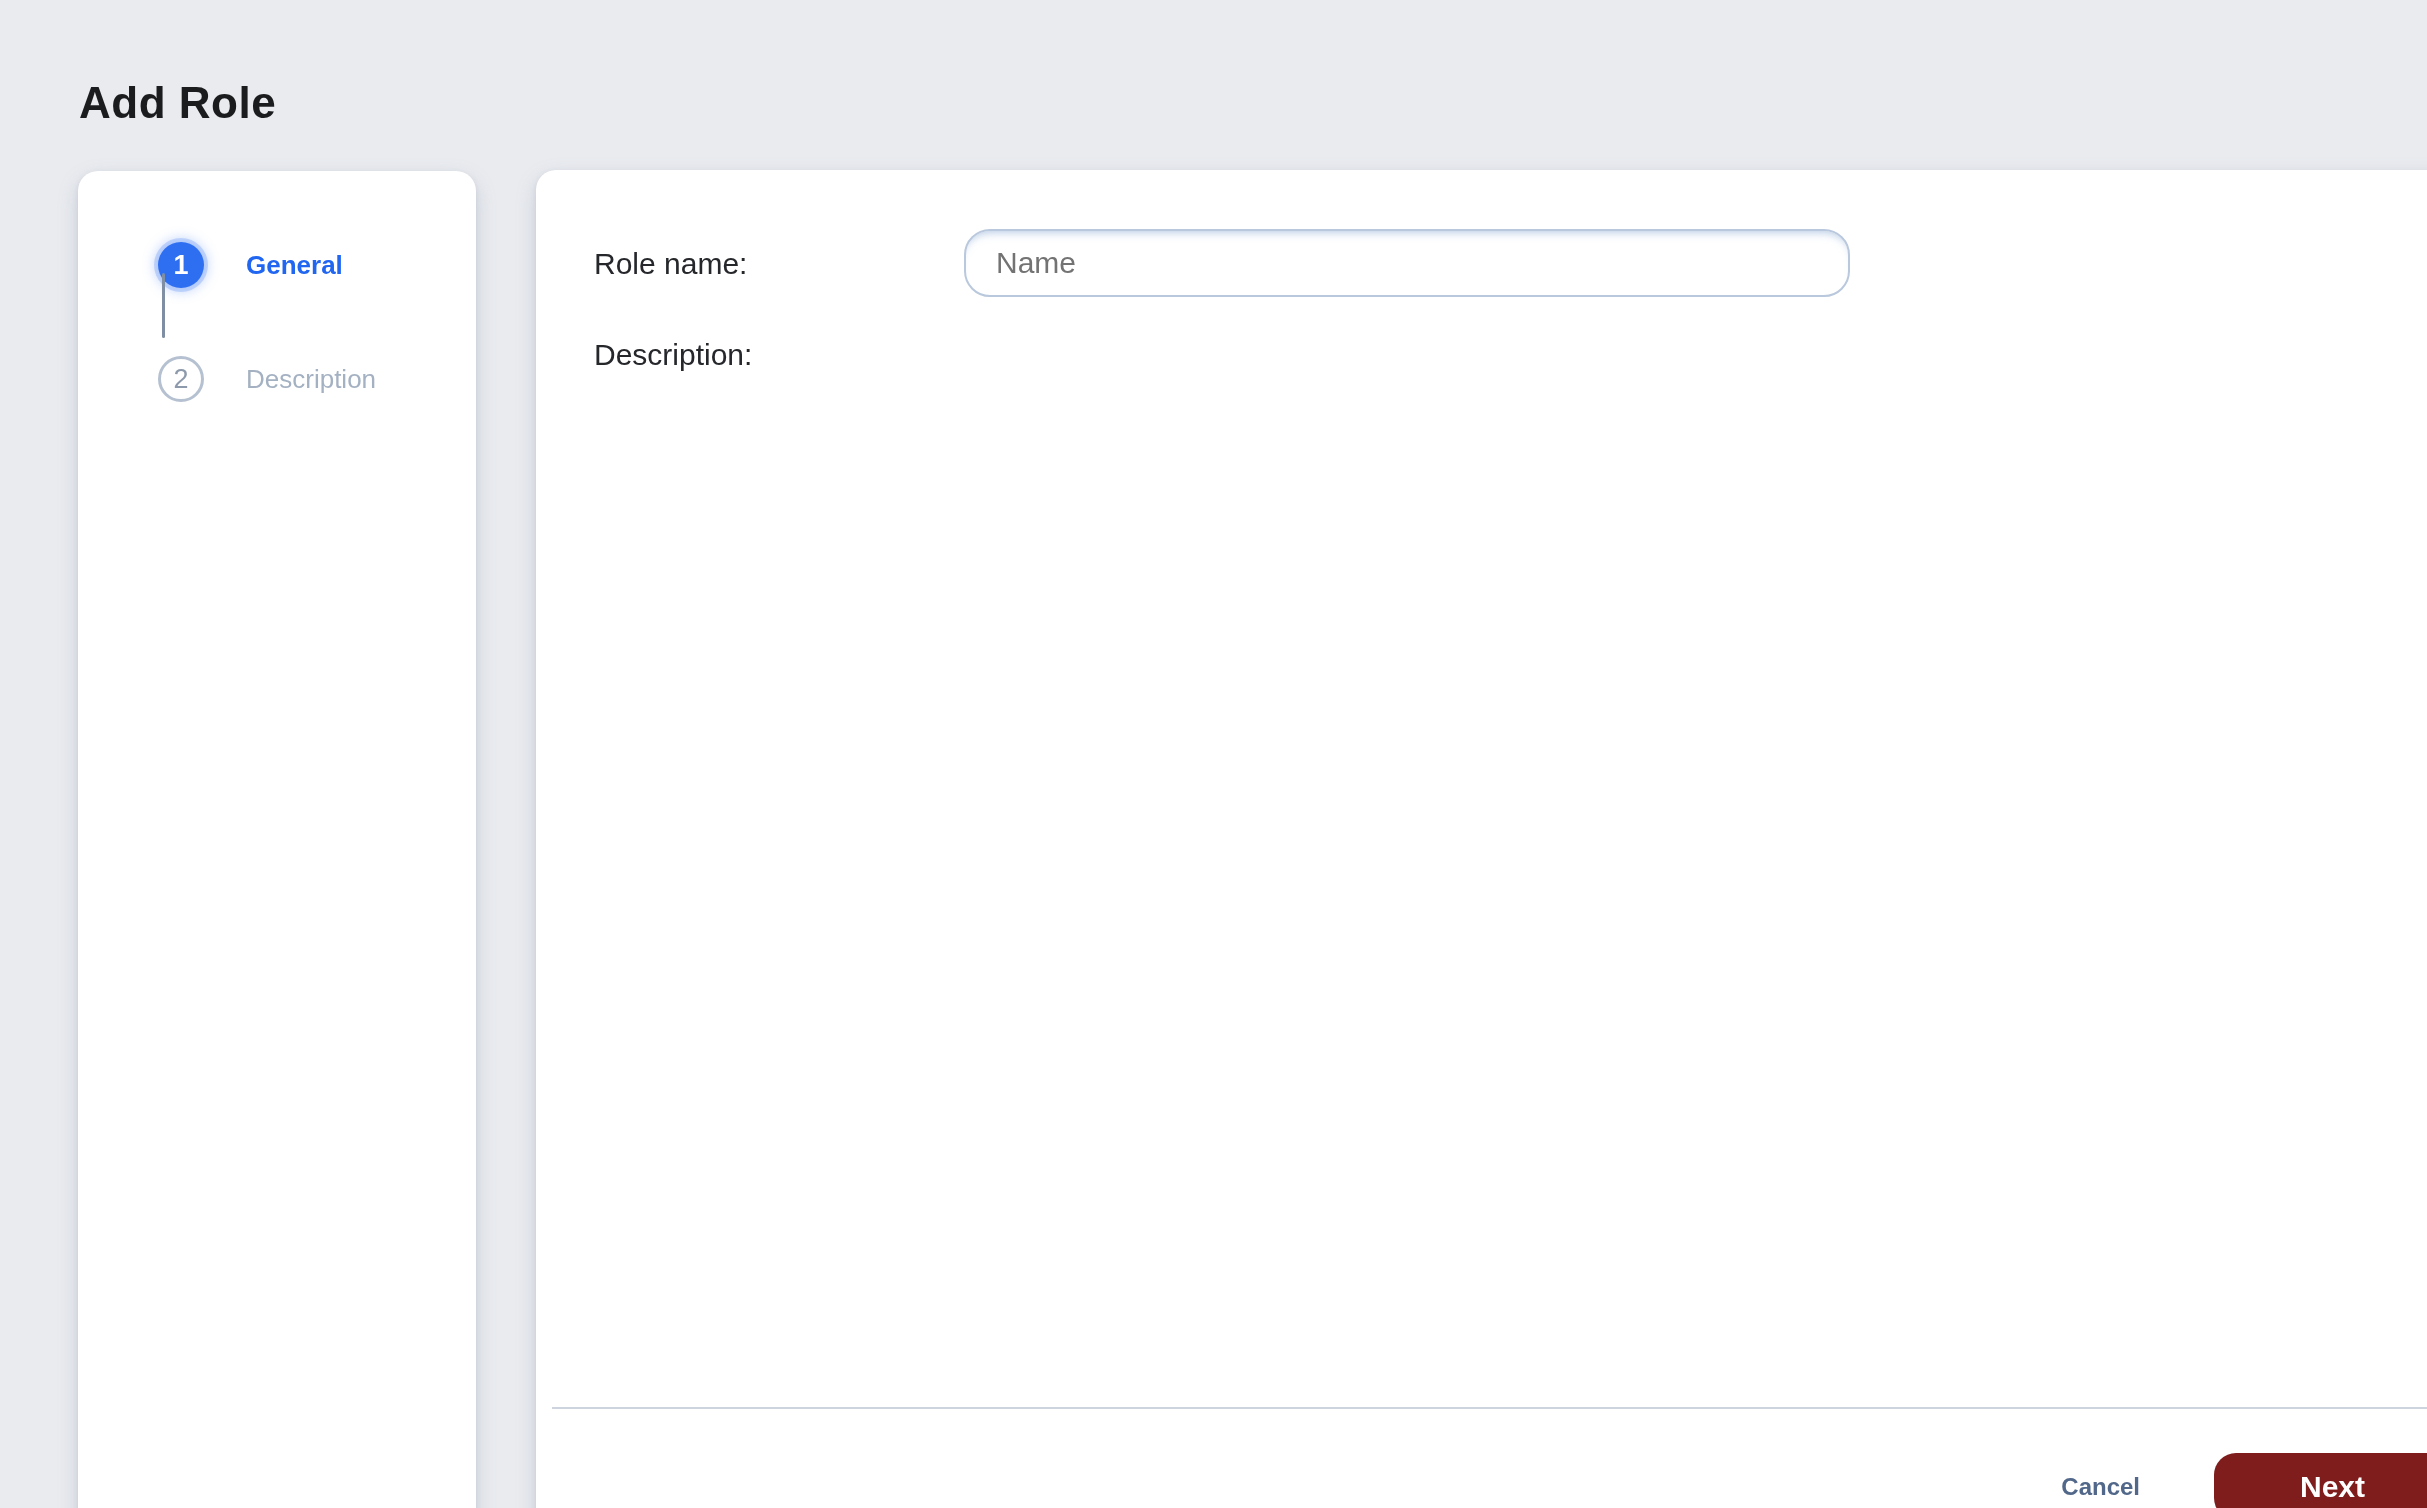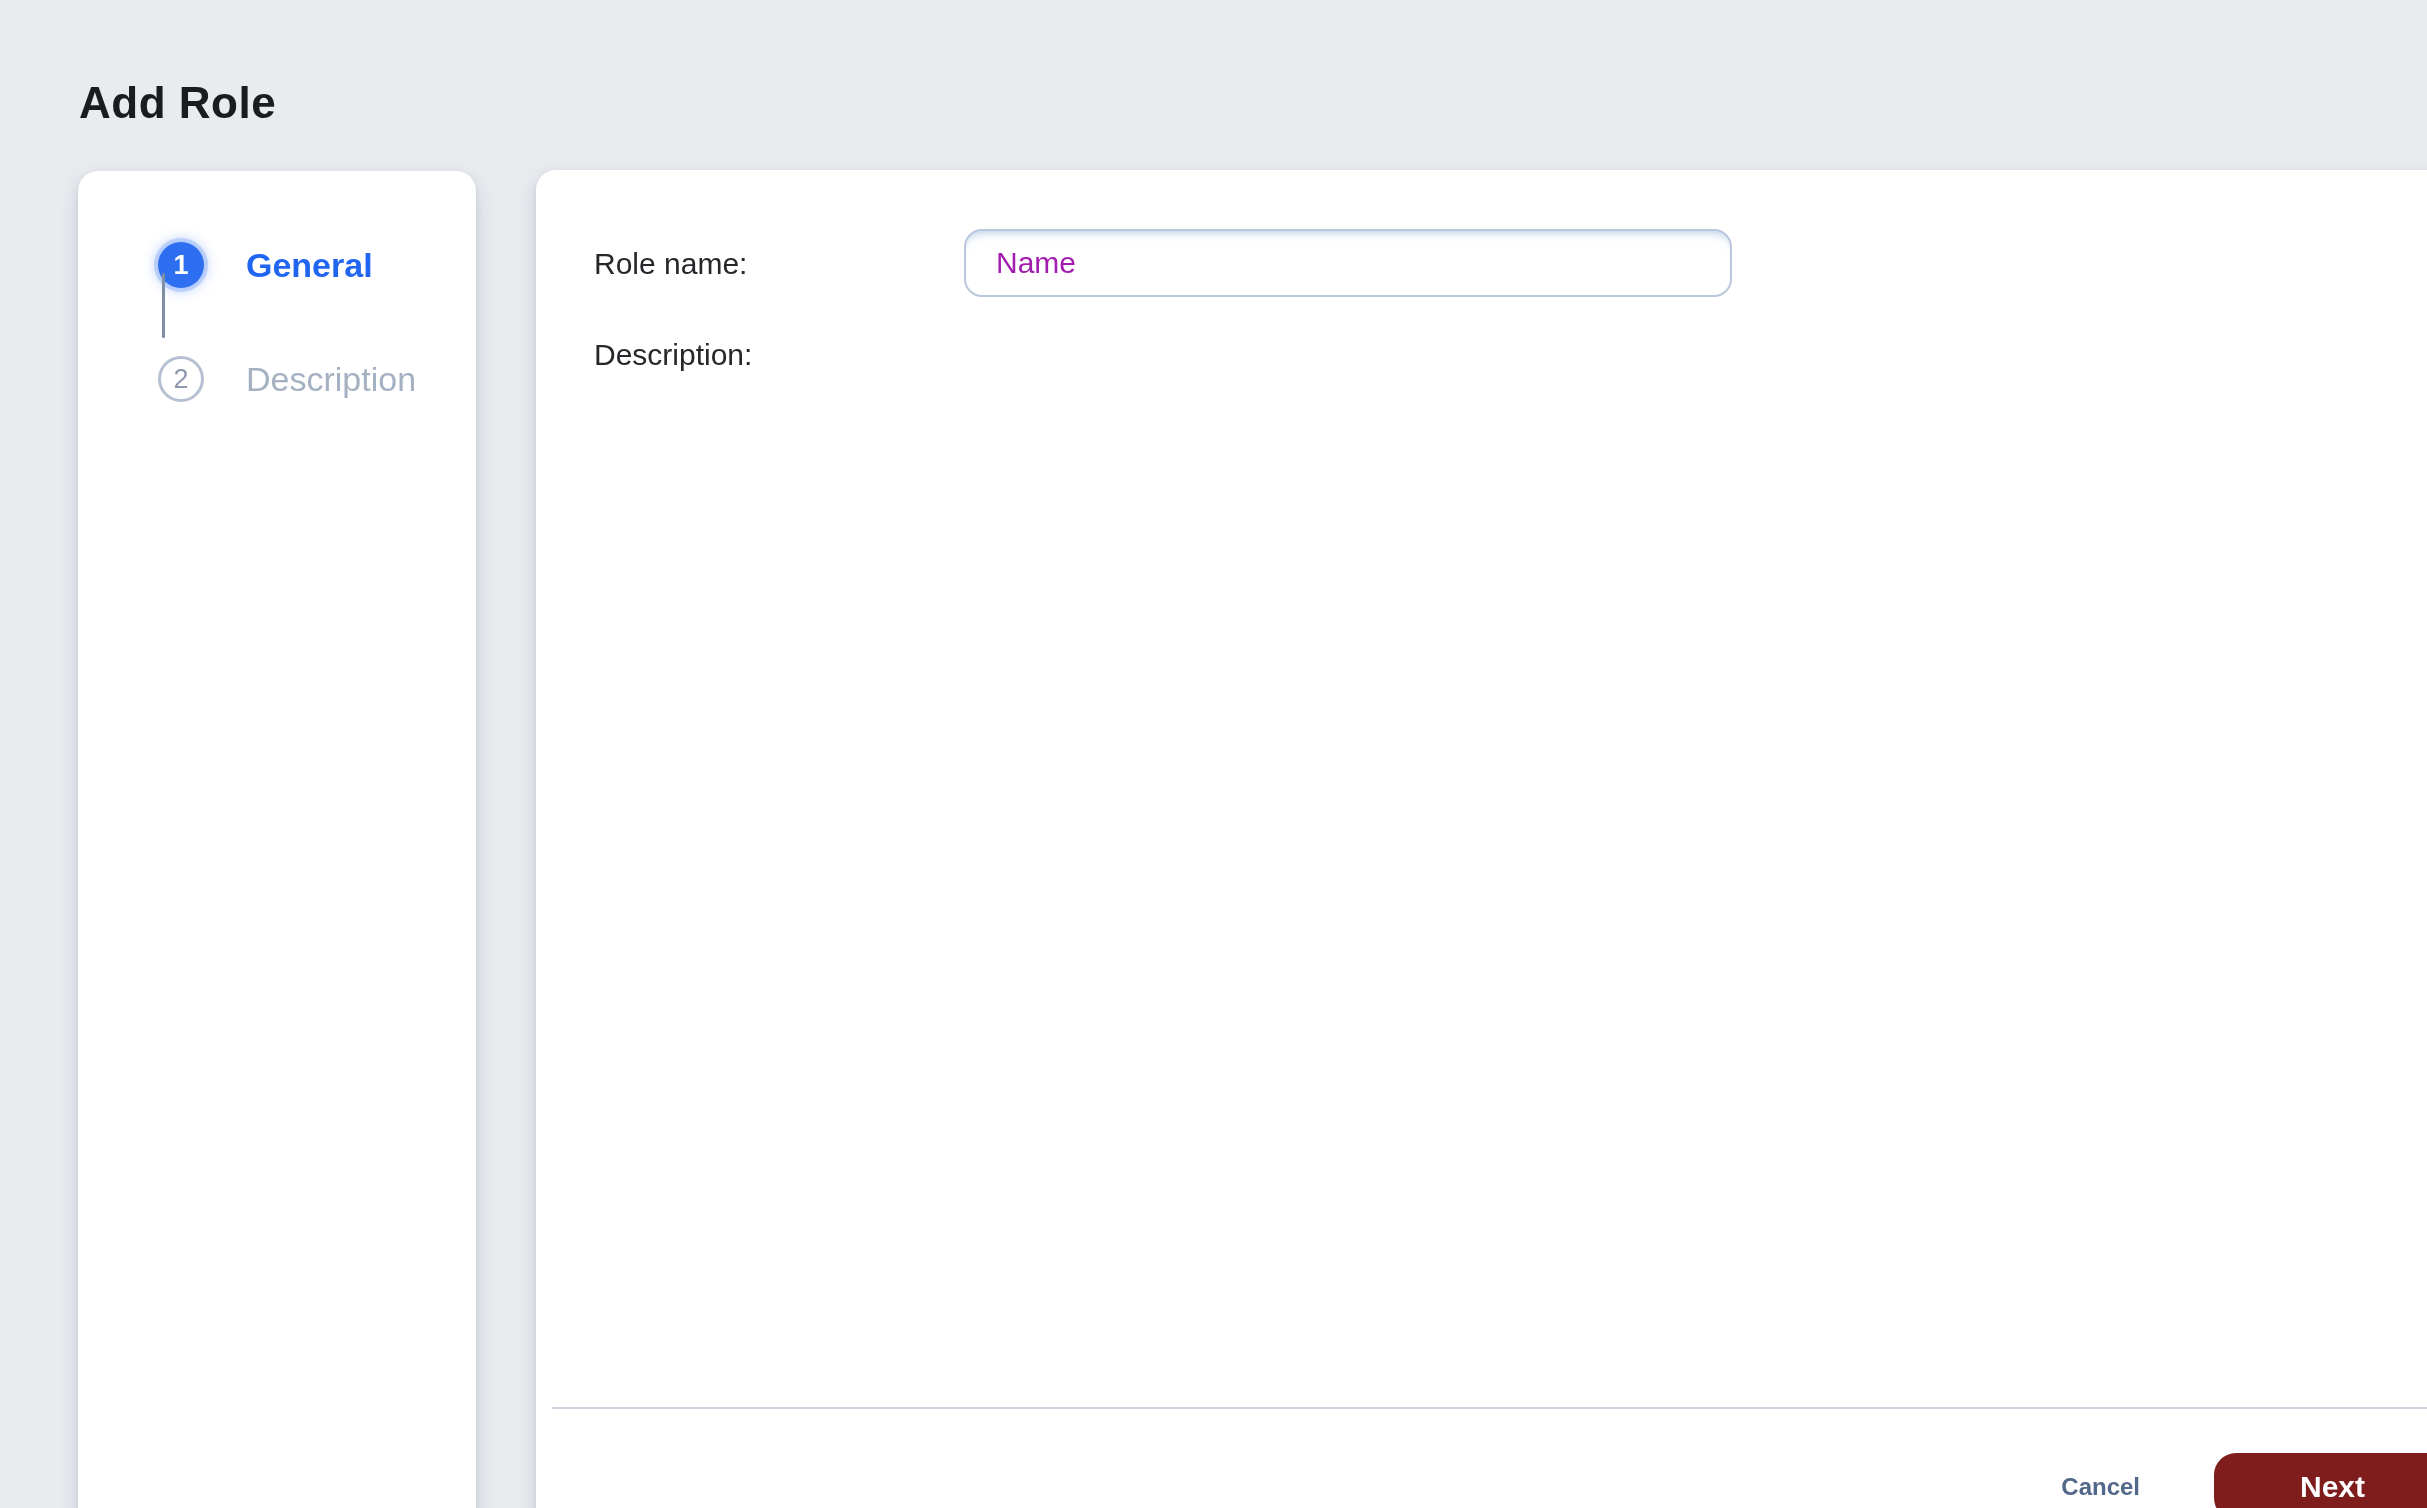--- a/index.html
+++ b/index.html
@@ -32,42 +32,42 @@
     font-size: 27px; flex: 0 0 46px;
   }
   .step-badge.active {
     background: #2e6ff2; color: #ffffff; font-weight: bold;
     box-shadow: 0 0 0 4px rgba(90,140,245,0.28), 0 0 12px 4px rgba(90,140,245,0.35);
   }
   .step-badge.pending {
     background: #ffffff; color: #8d9aab;
     border: 3px solid #b5c1d1;
   }
-  .step-label { margin-left: 26px; font-size: 34px; line-height: 46px; }
+  .step-label { margin-left: 26px; font-size: 26px; line-height: 46px; }
   .step-label.active  { color: #2066f0; font-weight: bold; }
   .step-label.pending { color: #a4b1c2; font-weight: normal; }
   .step-connector {
     position: absolute; left: 68px; top: 86px; width: 3px; height: 65px;
     background: #7f8ea2; border-radius: 2px;
   }
 
   
   .form-label {
     position: absolute; left: 42px;
     font-size: 30px; color: #26272b;
   }
   .label-role-name   { top: 61px; }
   .label-description { top: 152px; }
   .field-input, .field-textarea {
-    position: absolute; left: 412px; width: 768px;
-    border: 2px solid #b9c8dd; border-radius: 18px;
+    position: absolute; left: 412px; width: 886px;
+    border: 2px solid #b9c8dd; border-radius: 26px;
     background: #ffffff;
     box-shadow: inset 0 8px 10px -7px rgba(130,165,210,0.65);
     font-family: "Liberation Sans", "DejaVu Sans", sans-serif;
-    font-size: 30px; color: #a21caf;
+    font-size: 30px; color: #737373;
     outline: none;
   }
   .field-input {
     top: 43px; height: 68px; padding: 0 30px;
   }
   .field-textarea {
     top: 145px; height: 162px; padding: 22px 30px;
     resize: none; line-height: 38px;
   }
 

